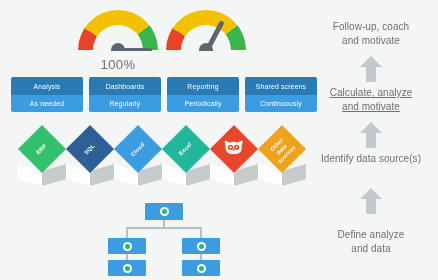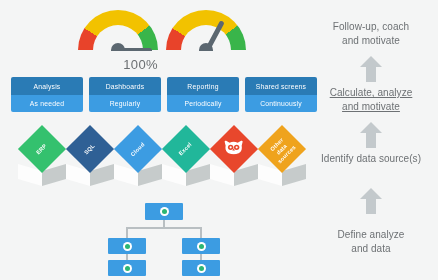--- a/index.html
+++ b/index.html
@@ -24,21 +24,21 @@
   }
   .gauge .hub{
     position:absolute;left:33px;top:33px;width:14px;height:14px;
     border-radius:50%;background:#5b6770;z-index:5;
   }
   .gauge .needle{
     position:absolute;left:40px;top:38px;width:34px;height:5px;
     background:#5b6770;border-radius:3px;transform-origin:1px 2.5px;z-index:4;
   }
   .gauge-val{
-    text-align:right;font-size:13px;color:#6b6f72;margin-top:6px;
+    text-align:center;font-size:13px;color:#6b6f72;margin-top:6px;
     letter-spacing:.4px;
   }
 
   
   .card{
     position:absolute;width:72px;border-radius:2px;overflow:hidden;
     box-shadow:0 0 0 0 rgba(0,0,0,0);
   }
   .card .top{
     background:#2a7bb5;color:#fff;font-size:6.8px;text-align:center;

